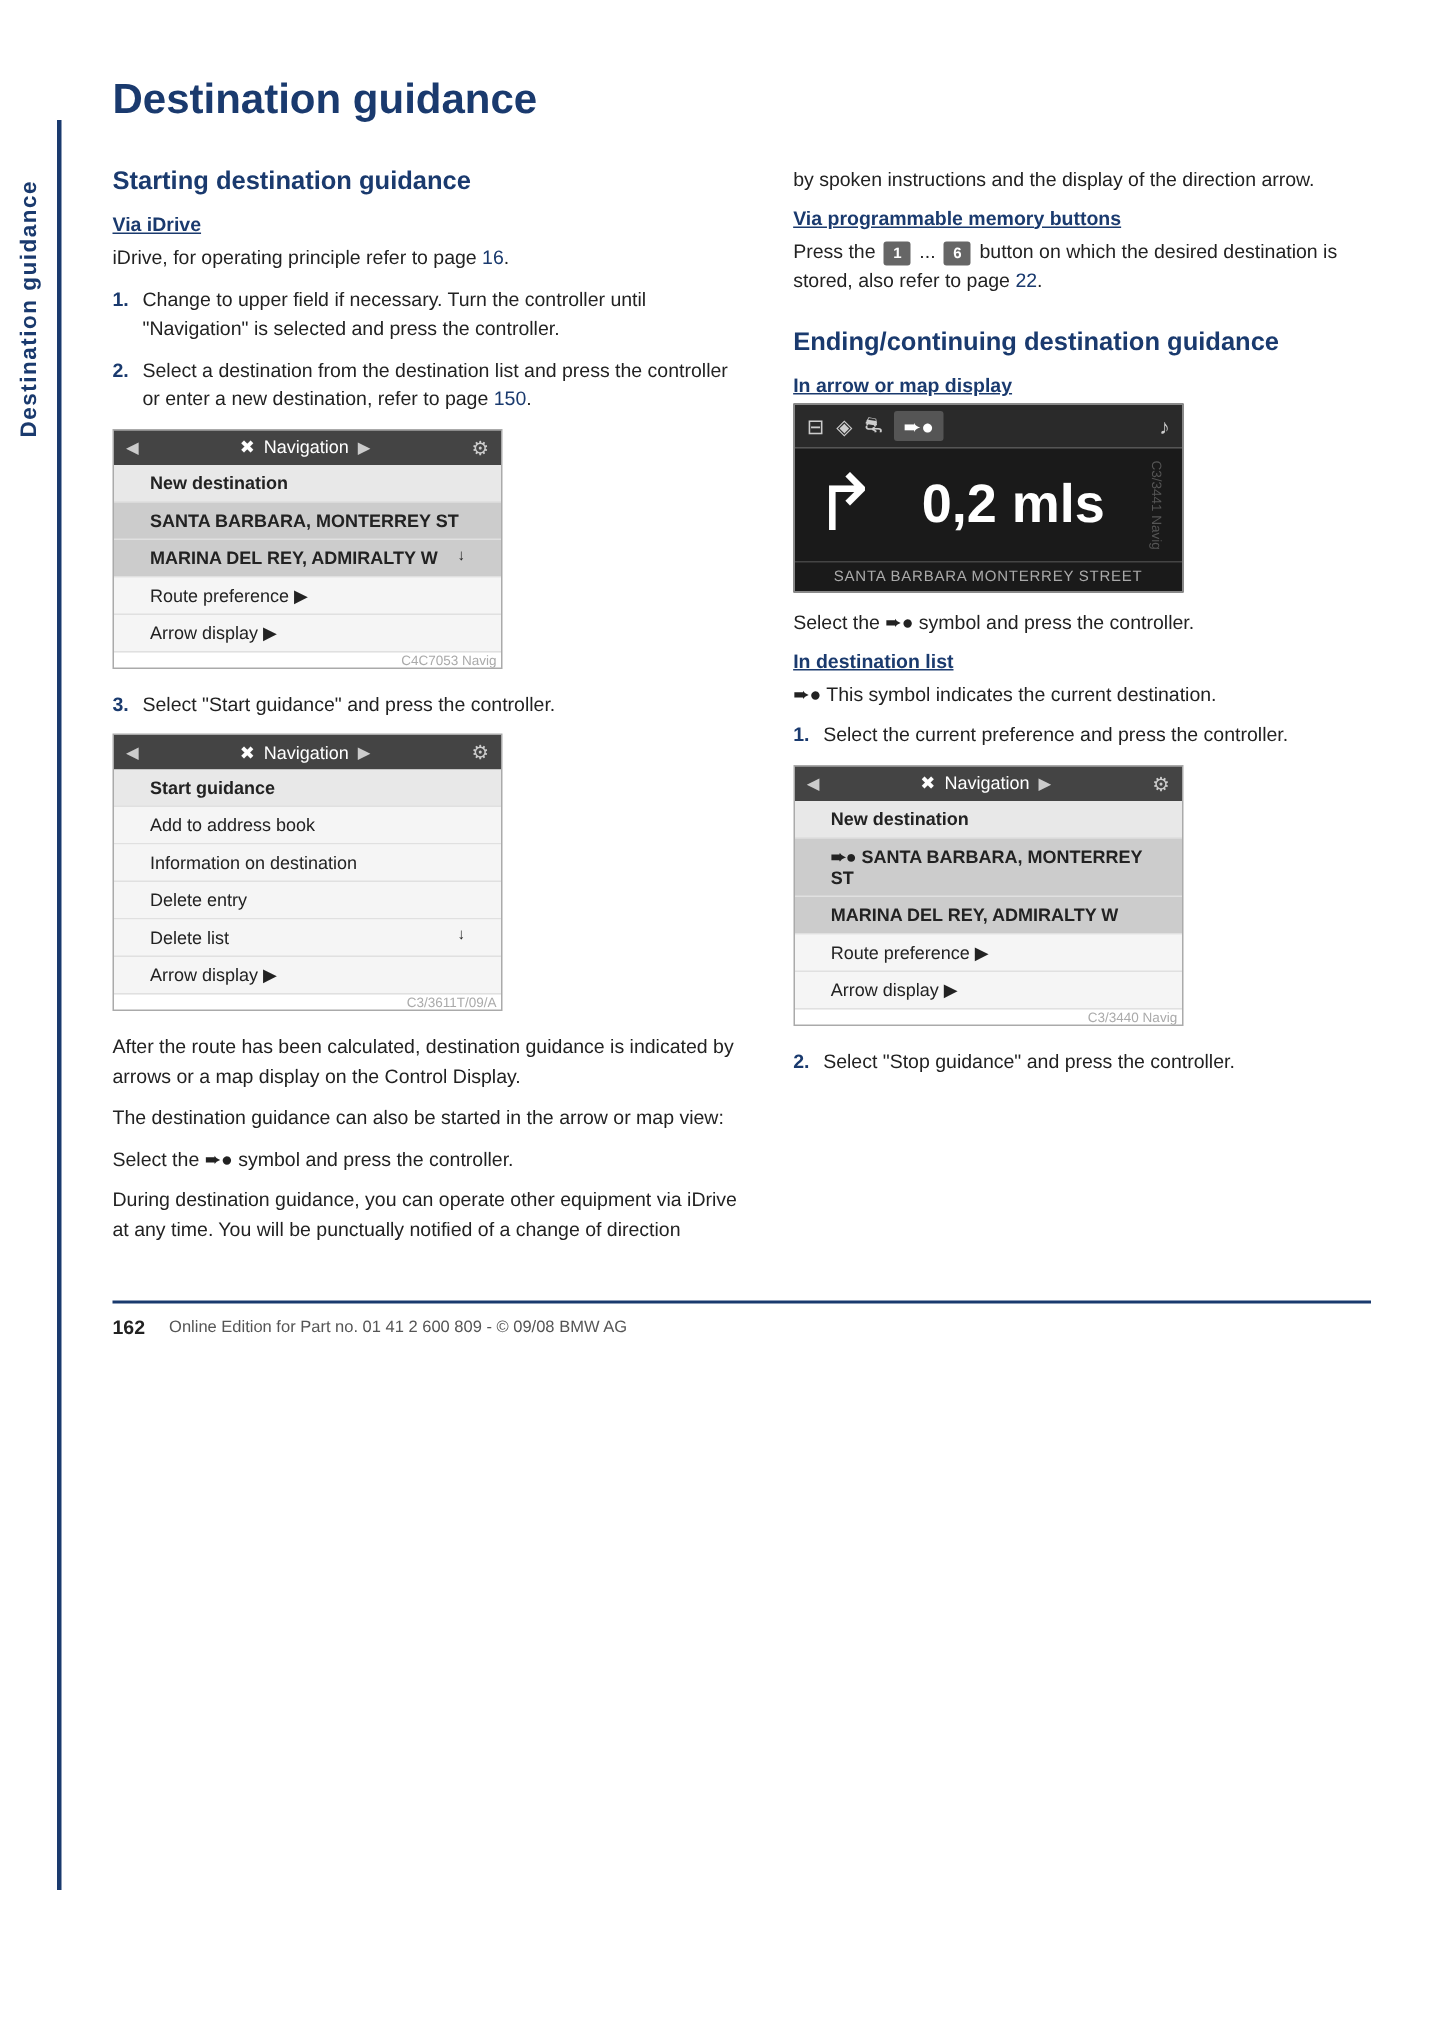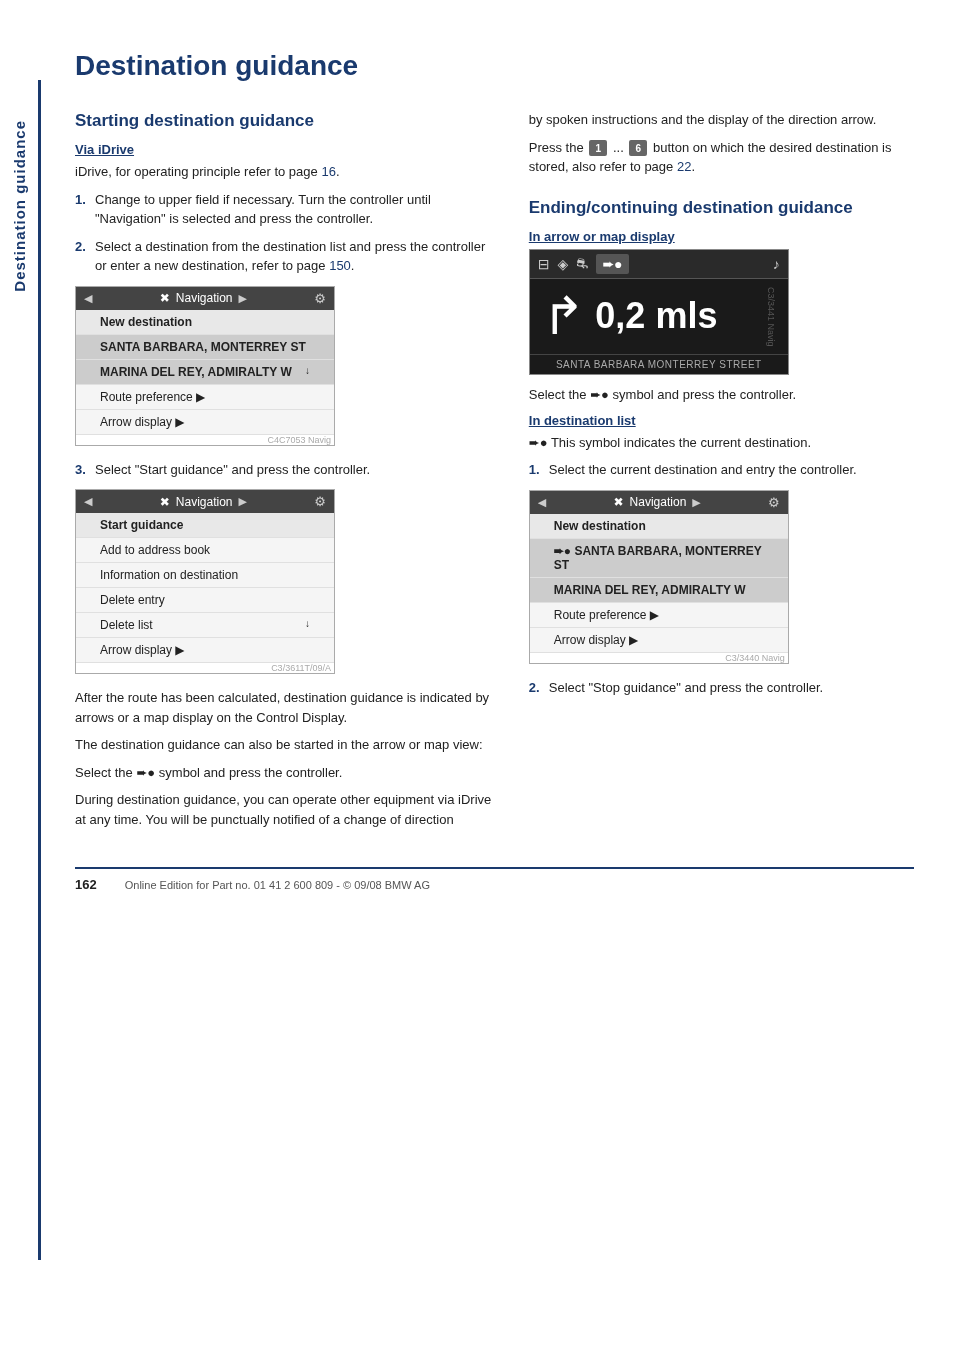--- a/index.html
+++ b/index.html
@@ -218,20 +218,21 @@
       color: #fff;
       line-height: 1;
       display: flex;
       flex-direction: column;
       align-items: center;
     }
     .distance-text {
       font-size: 36px;
       color: #fff;
       font-weight: bold;
+      text-align: center;
       flex: 1;
     }
     .arrow-display-street {
       background: #1a1a1a;
       color: #aaa;
       font-size: 10px;
       padding: 4px 20px;
       text-align: center;
       letter-spacing: 0.5px;
       border-top: 1px solid #444;
@@ -267,21 +268,21 @@
       max-width: 260px;
     }
 
     
     .footer {
       margin-top: 30px;
       padding-top: 8px;
       border-top: 2px solid #1a3a6e;
       display: flex;
       align-items: center;
-      gap: 28px;
+      gap: 16px;
     }
     .footer-page {
       font-size: 13px;
       font-weight: bold;
       color: #222;
     }
     .footer-text {
       font-size: 11px;
       color: #555;
     }
@@ -367,20 +368,21 @@
       <p class="para">After the route has been calculated, destination guidance is indicated by arrows or a map display on the Control Display.</p>
       <p class="para">The destination guidance can also be started in the arrow or map view:</p>
       <p class="para">Select the <span>➨●</span> symbol and press the controller.</p>
       <p class="para">During destination guidance, you can operate other equipment via iDrive at any time. You will be punctually notified of a change of direction</p>
     </div>
 
     <div class="col-right">
 
       <p class="para">by spoken instructions and the display of the direction arrow.</p>
 
+      <div class="sub-heading">Via programmable memory buttons</div>
       <p class="para">
         Press the <span class="mem-btn">1</span> ... <span class="mem-btn">6</span> button on which the desired destination is stored, also refer to page <a class="link-blue">22</a>.
       </p>
 
       <div class="section-divider"></div>
 
       <h2 class="section-heading">Ending/continuing destination guidance</h2>
 
       <div class="sub-heading">In arrow or map display</div>
 
@@ -408,21 +410,21 @@
 
       <div class="sub-heading">In destination list</div>
 
       <p class="para">
         <span>➨●</span> This symbol indicates the current destination.
       </p>
 
       <ol class="num-list">
         <li>
           <span class="num">1.</span>
-          <span>Select the current destination and entry the controller.</span>
+          <span>Select the current preference and press the controller.</span>
         </li>
       </ol>
 
       <div class="nav-menu-right nav-menu">
         <div class="nav-menu-header">
           <span class="arrows">◀</span>
           <div class="nav-label">
             <span>✖</span>
             <span>Navigation</span>
             <span class="arrows">▶</span>

